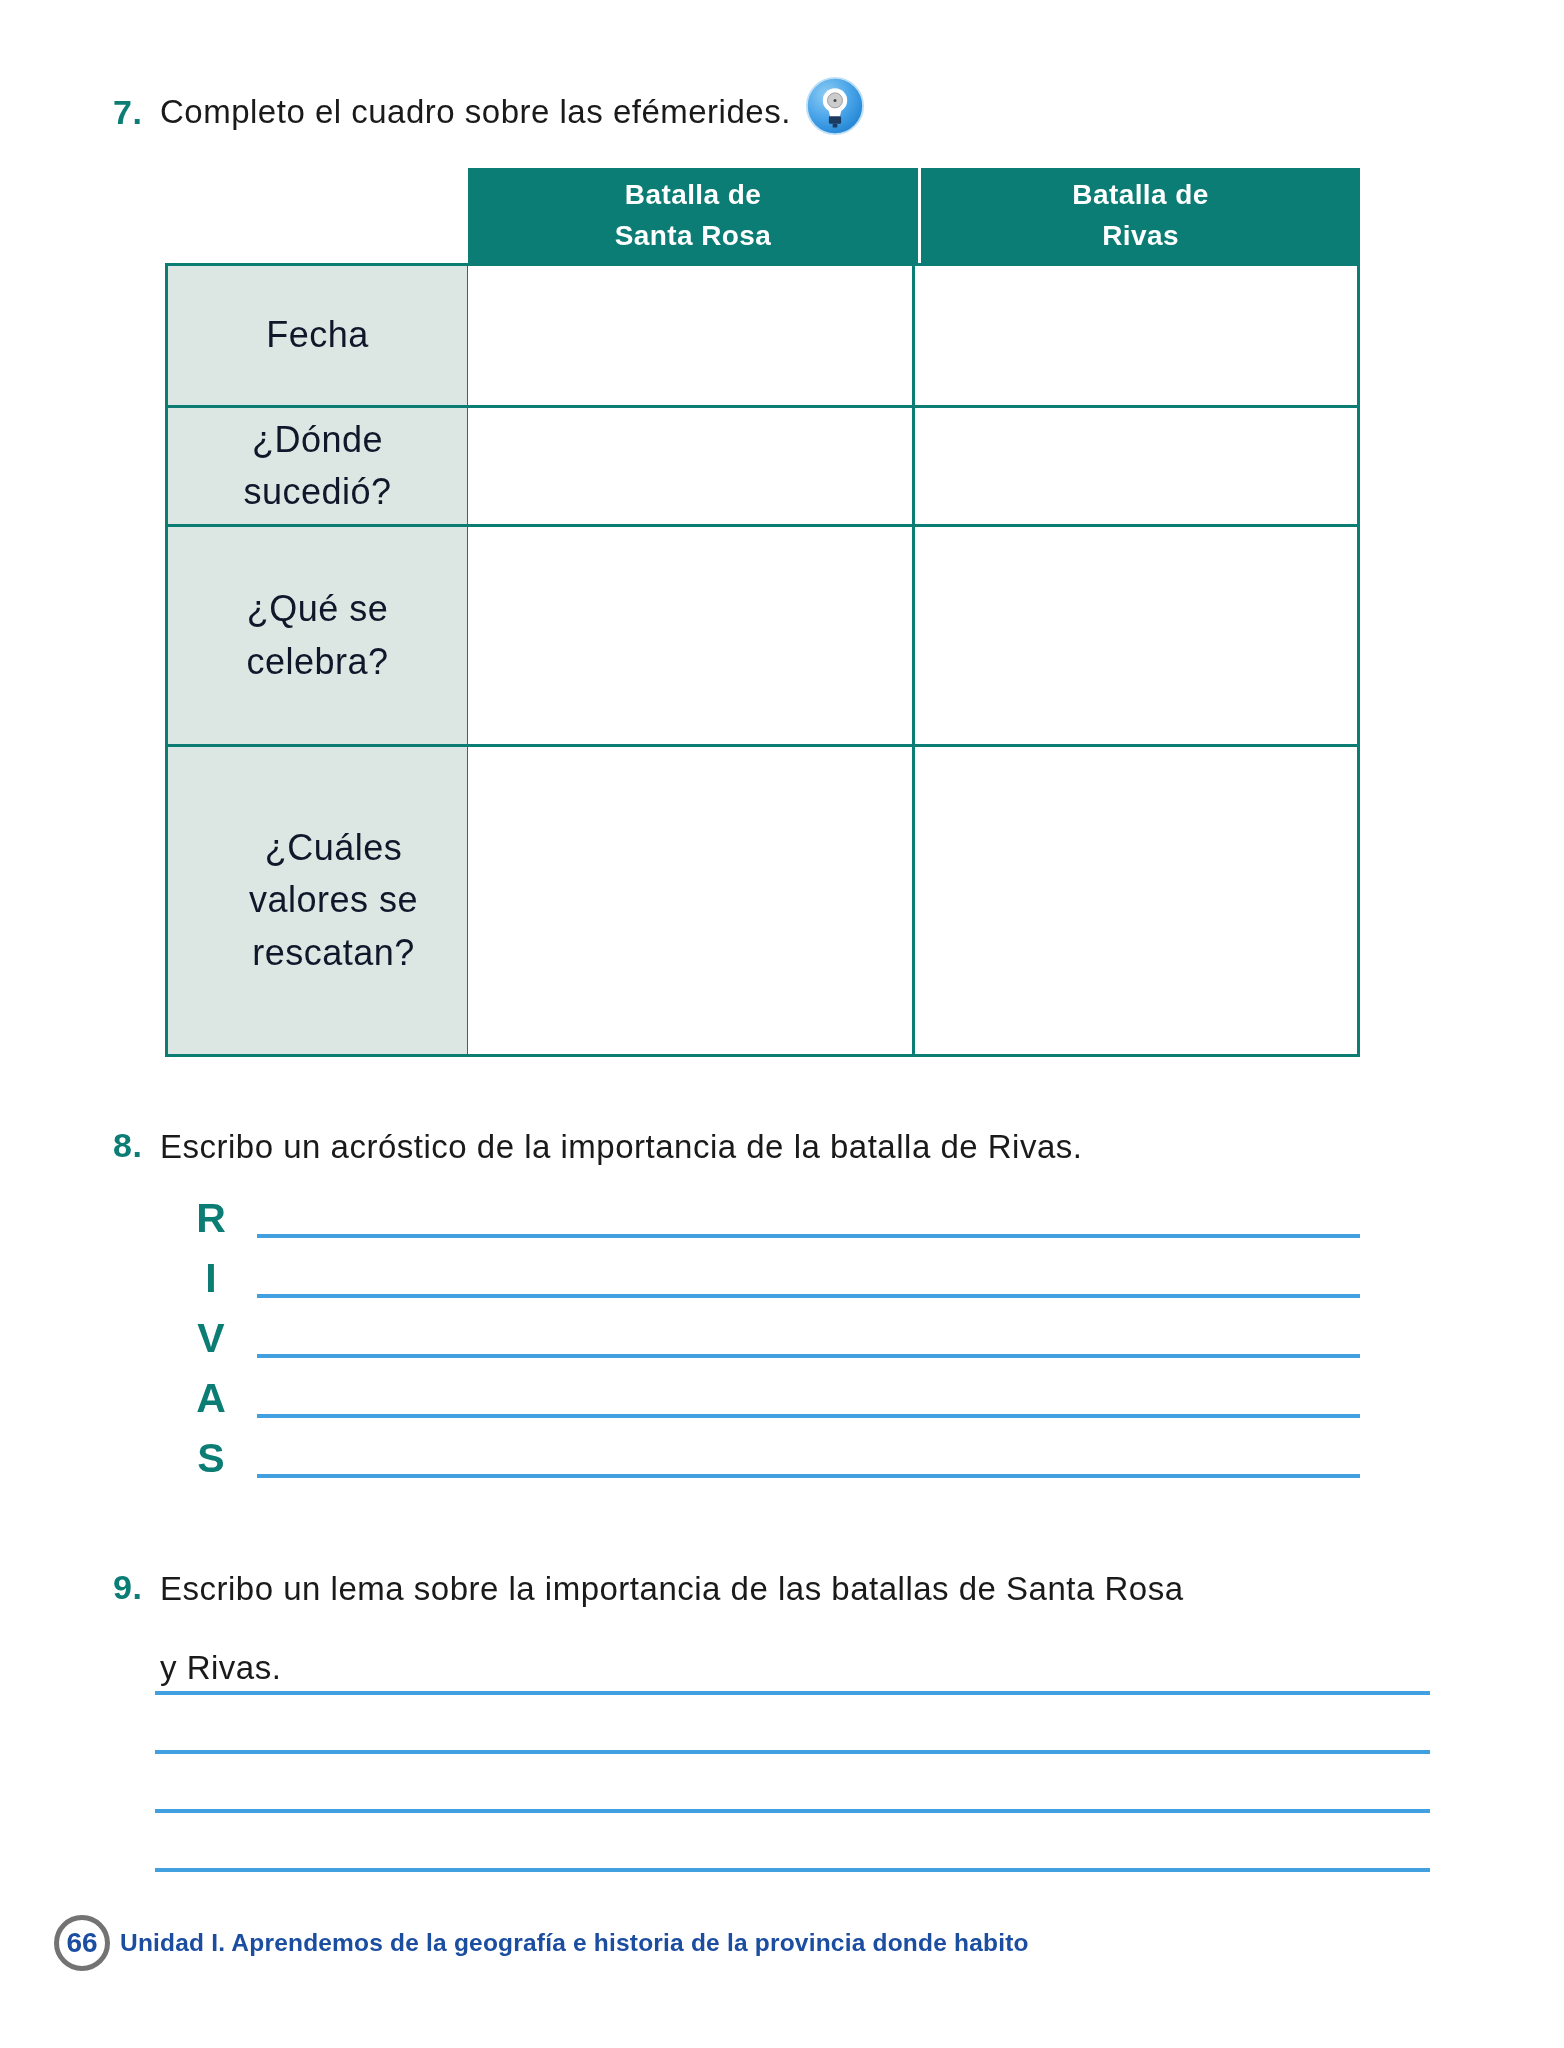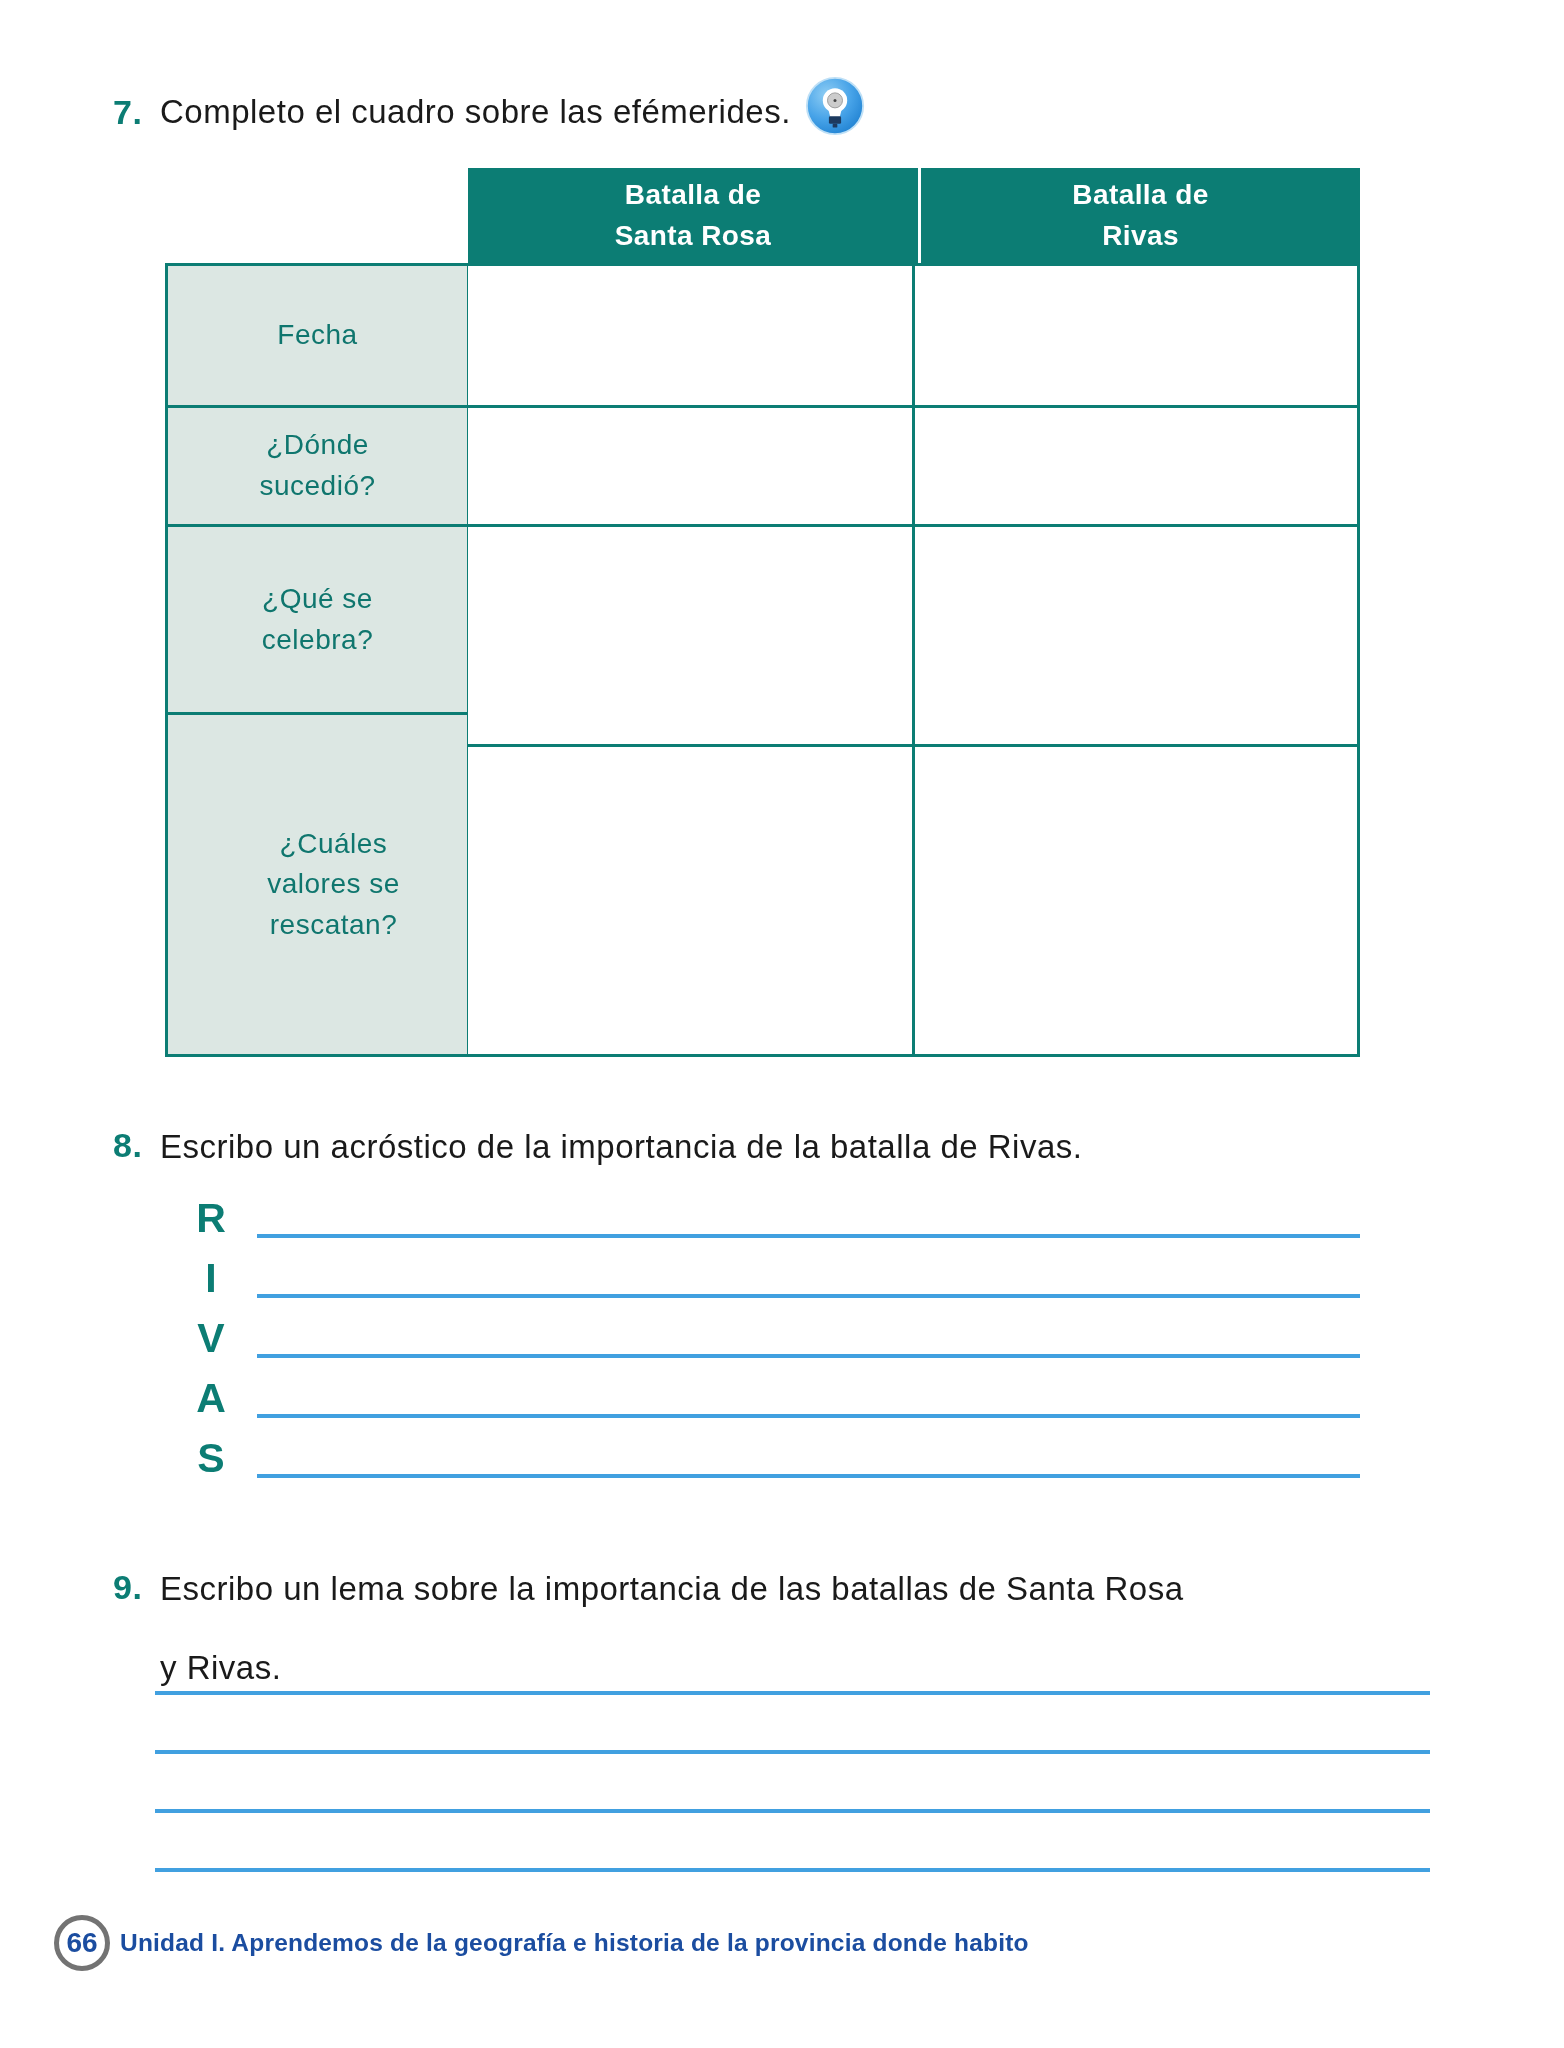--- a/index.html
+++ b/index.html
@@ -17,24 +17,24 @@
   
   #efem-table{position:absolute;left:165px;top:168px;width:1195px;height:889px;text-align:right;}
   .thead{position:absolute;left:303px;top:0;width:892px;height:95px;background:#0c7d74;display:flex;box-sizing:border-box;}
   .th{display:flex;flex-direction:column;justify-content:center;align-items:center;color:#ffffff;
       font-weight:bold;font-size:28px;line-height:1.45;letter-spacing:0.4px;box-sizing:border-box;}
   .th.c1{width:450px;}
   .th.c2{flex:1;border-left:3px solid #ffffff;}
   .labels{position:absolute;left:0;top:95px;width:305px;height:794px;background:#dce7e3;
       border:3px solid #0c7d74;box-sizing:border-box;display:flex;flex-direction:column;}
   .label-cell{box-sizing:border-box;border-bottom:3px solid #0c7d74;display:flex;flex-direction:column;
-      justify-content:center;align-items:center;font-size:28px;color:#0f766e;letter-spacing:0.5px;line-height:1.45;}
+      justify-content:center;align-items:center;font-size:36px;color:#0f172a;letter-spacing:0.5px;line-height:1.45;}
   .label-cell.r1{height:142px;}
   .label-cell.r2{height:119px;}
-  .label-cell.r3{height:188px;}
+  .label-cell.r3{height:220px;}
   .label-cell.r4{flex:1;border-bottom:none;padding-left:32px;}
   .datagrid{position:absolute;left:303px;top:95px;width:892px;height:794px;background:#ffffff;
       box-sizing:border-box;border:3px solid #0c7d74;border-left:none;display:grid;
       grid-template-columns:447px 1fr;grid-template-rows:142px 119px 220px 1fr;}
   .dcell{box-sizing:border-box;}
   .dcell.colA{border-right:3px solid #0c7d74;}
   .dcell.rowTop{border-bottom:3px solid #0c7d74;}
 
   
   #q8{top:1126px;left:113px;width:1400px;}

